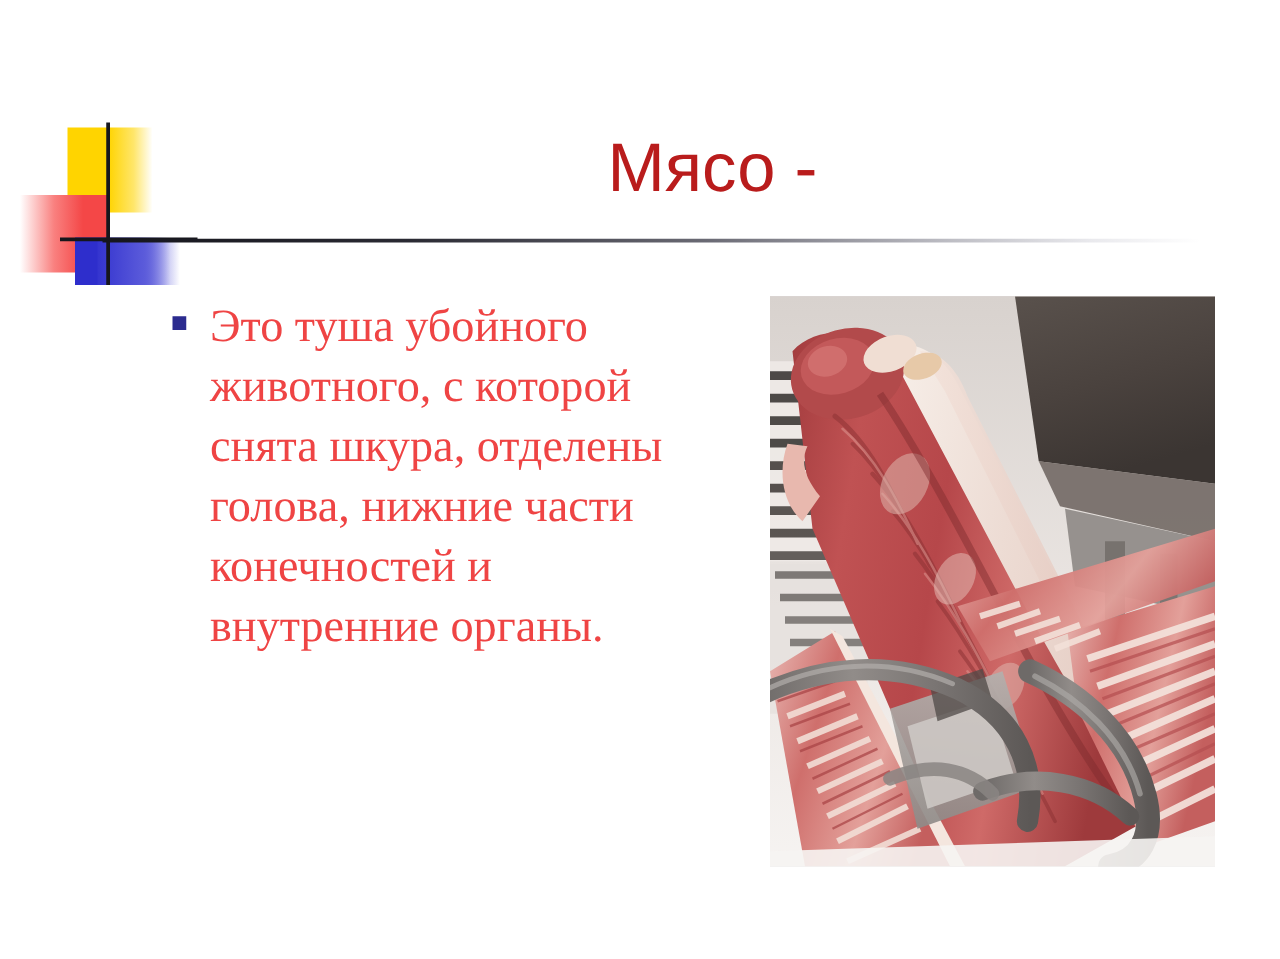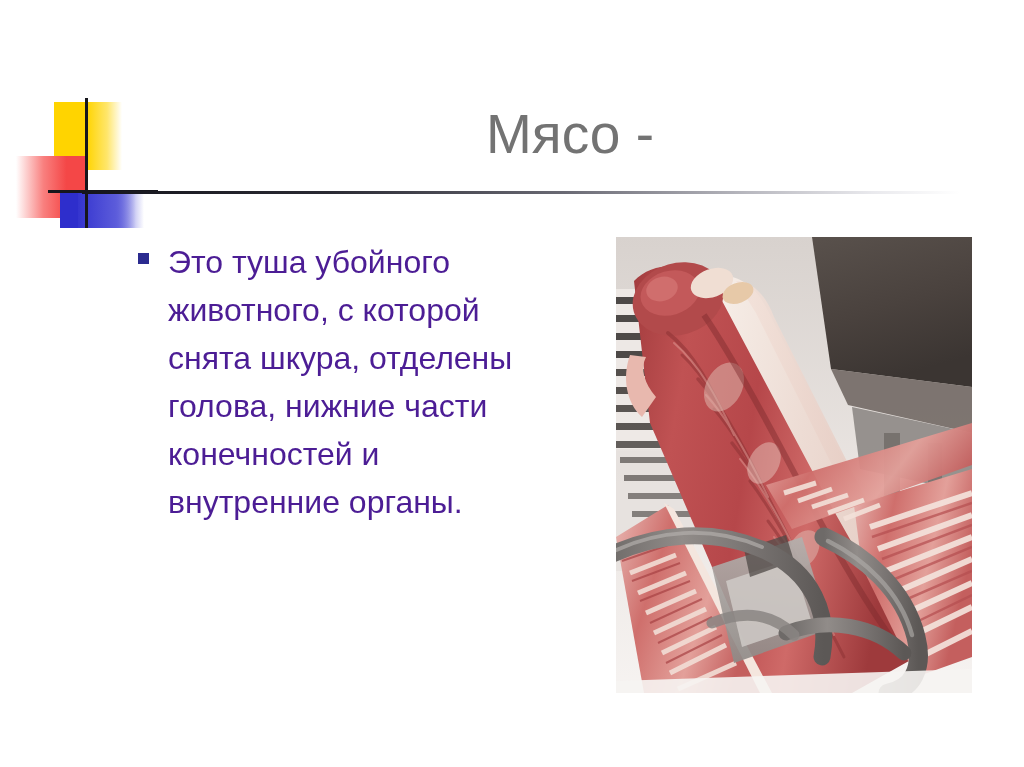--- a/index.html
+++ b/index.html
@@ -77,21 +77,21 @@
   
   #title {
     position: absolute;
     left: 180px;
     top: 106px;
     width: 780px;
     text-align: center;
     font-size: 55px;
     line-height: 1.05;
     font-weight: normal;
-    color: #737373;
+    color: #b91c1c;
     letter-spacing: 0px;
     font-family: "Liberation Sans", sans-serif;
   }
 
   
   #title-rule {
     position: absolute;
     left: 82px;
     top: 191px;
     width: 878px;
@@ -119,25 +119,25 @@
   .bullet-square {
     flex: 0 0 auto;
     width: 11px;
     height: 11px;
     background: #2b2b8f;
     margin-top: 15px;
     margin-right: 19px;
   }
   .bullet-text {
     flex: 1 1 auto;
-    font-size: 32px;
+    font-size: 37px;
     line-height: 48px;
-    color: #4c1d95;
+    color: #ef4444;
     font-weight: normal;
-    font-family: Liberation Sans, sans-serif;
+    font-family: Liberation Serif, serif;
   }
 
   
   #photo {
     position: absolute;
     left: 616px;
     top: 237px;
     width: 356px;
     height: 456px;
     overflow: hidden;

